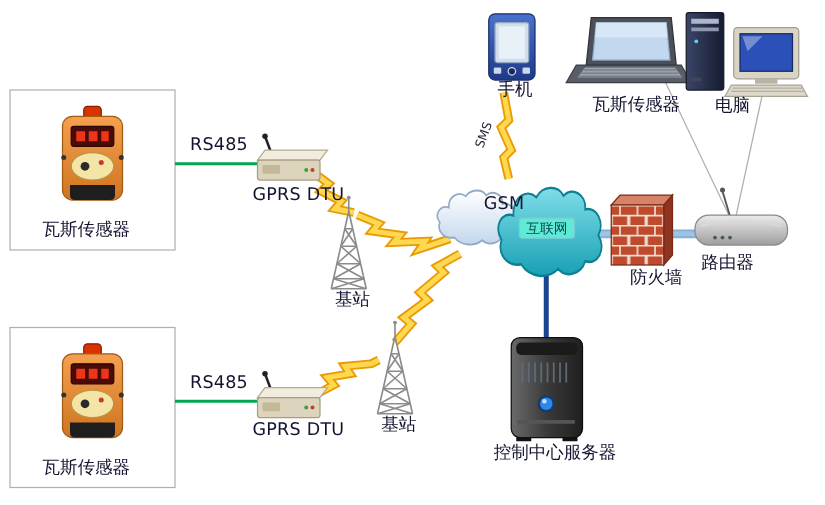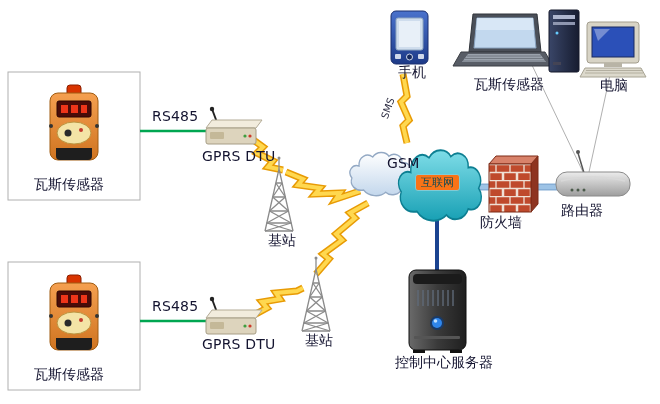--- a/index.html
+++ b/index.html
@@ -7,21 +7,21 @@
     position:relative;width:660px;height:404px;background:#ffffff;
     font-family:"DejaVu Sans","Liberation Sans",sans-serif;overflow:hidden;
   }
   .stage svg{position:absolute;left:0;top:0;}
   .lbl{
     position:absolute;font-size:14px;line-height:13px;color:#141430;
     white-space:nowrap;
   }
   .lbl-en{letter-spacing:.2px;text-align:center;}
   .pill{
-    background:#f97316;border:1px solid #7fcbd6;border-radius:3px;
+    background:#5eead4;border:1px solid #7fcbd6;border-radius:3px;
     padding:1px 5px;color:#0b4a55;font-size:11px;
   }
   .sms{
     transform:rotate(-70deg);transform-origin:0 0;font-size:10px;color:#2a2a40;
   }
 </style>
 </head>
 <body>
 
 <div class="stage">
@@ -214,19 +214,19 @@
 <div class="lbl lbl-en" style="left:152px;top:110px">RS485</div>
 <div class="lbl lbl-en" style="left:152px;top:300px">RS485</div>
 <div class="lbl lbl-en" style="left:202px;top:150px">GPRS DTU</div>
 <div class="lbl lbl-en" style="left:202px;top:338px">GPRS DTU</div>
 <div class="lbl" style="left:268px;top:234px">基站</div>
 <div class="lbl" style="left:305px;top:334px">基站</div>
 <div class="lbl lbl-en" style="left:387px;top:157px">GSM</div>
 <div class="lbl sms" style="left:378px;top:116px">SMS</div>
 <div class="lbl" style="left:398px;top:66px">手机</div>
 <div class="lbl" style="left:474px;top:78px">瓦斯传感器</div>
-<div class="lbl" style="left:600px;top:79px">电脑</div>
+<div class="lbl" style="left:572px;top:79px">电脑</div>
 <div class="lbl pill" style="left:415px;top:174px">互联网</div>
-<div class="lbl" style="left:480px;top:216px">防火墙</div>
+<div class="lbl" style="left:504px;top:216px">防火墙</div>
 <div class="lbl" style="left:561px;top:204px">路由器</div>
 <div class="lbl" style="left:395px;top:356px">控制中心服务器</div>
 
 </div>
 
 </body></html>

